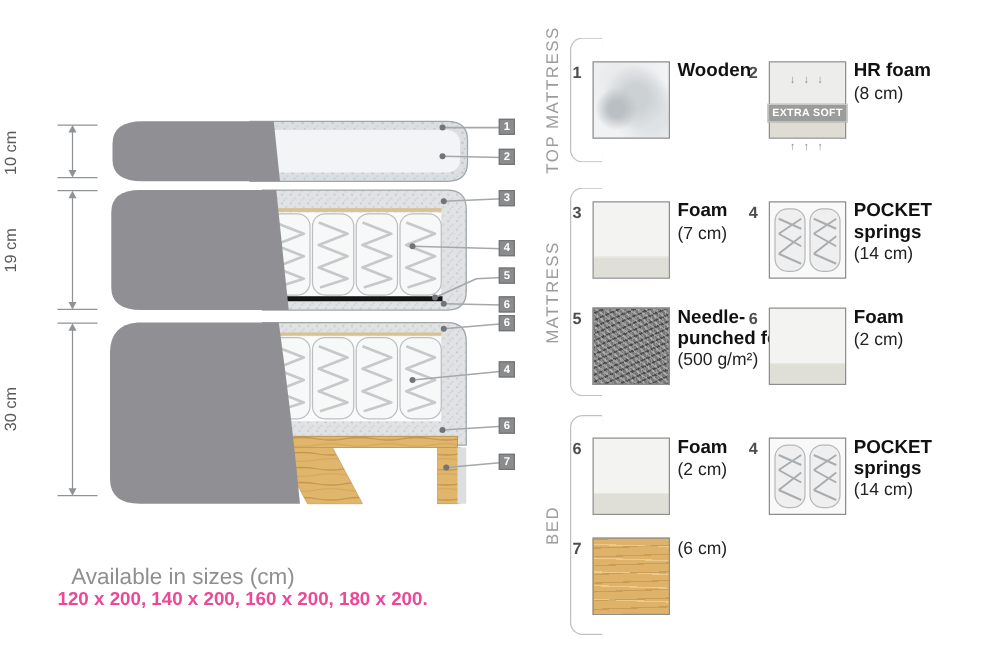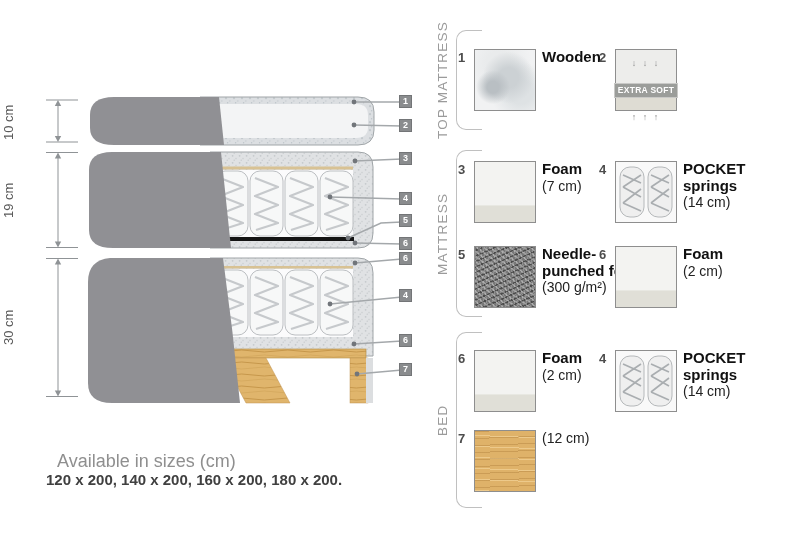--- a/index.html
+++ b/index.html
@@ -8,21 +8,21 @@
 
   
   .diagram-svg{position:absolute;left:0;top:0;}
   .dimlabel{position:absolute;writing-mode:vertical-rl;transform:rotate(180deg);
             display:flex;align-items:center;justify-content:center;
             font-size:13px;color:#5a5a5a;width:16px;height:46px;}
   .tag{position:absolute;left:399px;width:13px;height:13px;background:#8a8c8e;
        border:1px solid #737577;box-sizing:border-box;color:#fff;font-size:9px;
        font-weight:bold;text-align:center;line-height:11px;}
   .footer1{position:absolute;left:57px;top:451px;font-size:18px;color:#8f8f8f;}
-  .footer2{position:absolute;left:46px;top:471px;font-size:15px;color:#404040;font-weight:600;}
+  .footer2{position:absolute;left:46px;top:471px;font-size:15px;color:#ec4899;font-weight:600;}
 
   
   .vlabel{position:absolute;left:433px;width:18px;writing-mode:vertical-rl;transform:rotate(180deg);
           display:flex;align-items:center;justify-content:center;color:#9b9b9b;
           font-size:13.5px;letter-spacing:1.2px;white-space:nowrap;}
   .bracket{position:absolute;left:456px;width:26px;border:1.6px solid #c0c0c0;border-right:none;
            border-radius:10px 0 0 10px;box-sizing:border-box;}
   .item{position:absolute;display:flex;align-items:flex-start;}
   .num{width:16px;font-size:13px;font-weight:600;color:#4d4d4d;padding-top:1px;flex:none;}
   .sw{width:62px;height:62px;border:1px solid #8e8e8e;box-sizing:border-box;flex:none;}
@@ -196,20 +196,24 @@
       <span class="sz"></span>
     </span>
   </div>
   <div class="item" style="left:599px;top:49px">
     <span class="num">2</span>
     <span class="sw sw-hrfoam">
       <span class="arr">↓ ↓ ↓</span>
       <span class="badge">EXTRA SOFT</span>
       <span class="arr">↑ ↑ ↑</span>
     </span>
+    <span class="lbl">
+      <b class="nm">HR foam</b>
+      <span class="sz">(8 cm)</span>
+    </span>
   </div>
 
   <div class="item" style="left:458px;top:161px">
     <span class="num">3</span>
     <span class="sw sw-foam"></span>
     <span class="lbl">
       <b class="nm">Foam</b>
       <span class="sz">(7 cm)</span>
     </span>
   </div>
@@ -226,21 +230,21 @@
     <span class="lbl">
       <b class="nm">POCKET springs</b>
       <span class="sz">(14 cm)</span>
     </span>
   </div>
   <div class="item" style="left:458px;top:246px">
     <span class="num">5</span>
     <span class="sw sw-felt"></span>
     <span class="lbl">
       <b class="nm">Needle-punched felt</b>
-      <span class="sz">(300 g/m²)</span>
+      <span class="sz">(500 g/m²)</span>
     </span>
   </div>
   <div class="item" style="left:599px;top:246px">
     <span class="num">6</span>
     <span class="sw sw-foam"></span>
     <span class="lbl">
       <b class="nm">Foam</b>
       <span class="sz">(2 cm)</span>
     </span>
   </div>
@@ -265,17 +269,17 @@
     </span>
     <span class="lbl">
       <b class="nm">POCKET springs</b>
       <span class="sz">(14 cm)</span>
     </span>
   </div>
   <div class="item" style="left:458px;top:430px">
     <span class="num">7</span>
     <span class="sw sw-wood"></span>
     <span class="lbl" style="width:120px">
-      <span class="sz">(12 cm)</span>
+      <span class="sz">(6 cm)</span>
     </span>
   </div>
 
 </div>
 
 </body></html>

